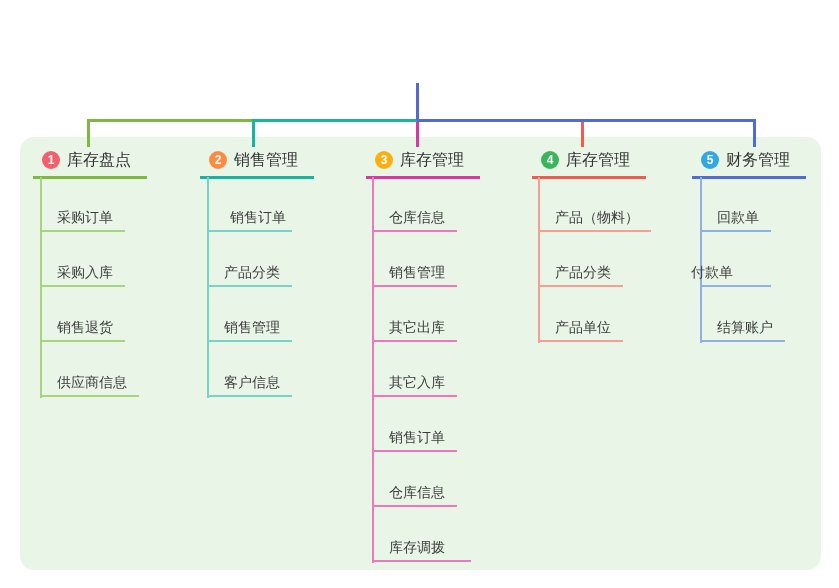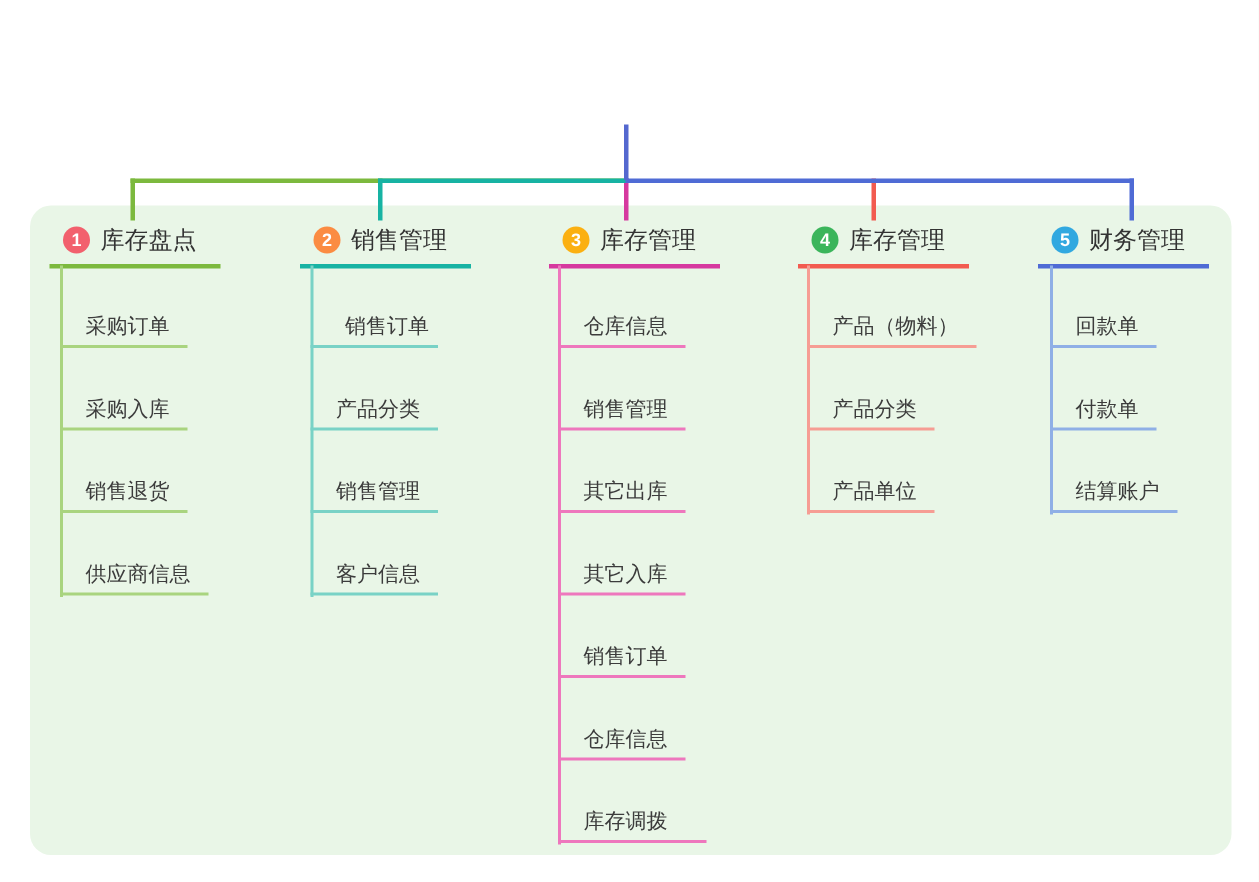--- a/index.html
+++ b/index.html
@@ -127,18 +127,18 @@
   <i class="ln l3" style="left:538px;top:340px;width:85px;height:2px"></i>
 
   <div class="branch-title" style="left:701px;top:149px">
     <span class="badge g4">5</span>
     <span>财务管理</span>
   </div>
   <i class="ln c4" style="left:692px;top:176px;width:114px;height:3px"></i>
   <i class="ln l4" style="left:700px;top:177px;width:2px;height:166px"></i>
   <div class="child-label" style="left:717px;top:208px">回款单</div>
   <i class="ln l4" style="left:700px;top:230px;width:71px;height:2px"></i>
-  <div class="child-label" style="left:717px;top:263px">付款单</div>
+  <div class="child-label" style="left:691px;top:263px">付款单</div>
   <i class="ln l4" style="left:700px;top:285px;width:71px;height:2px"></i>
   <div class="child-label" style="left:717px;top:318px">结算账户</div>
   <i class="ln l4" style="left:700px;top:340px;width:85px;height:2px"></i>
 
 </div>
 
 </body></html>

